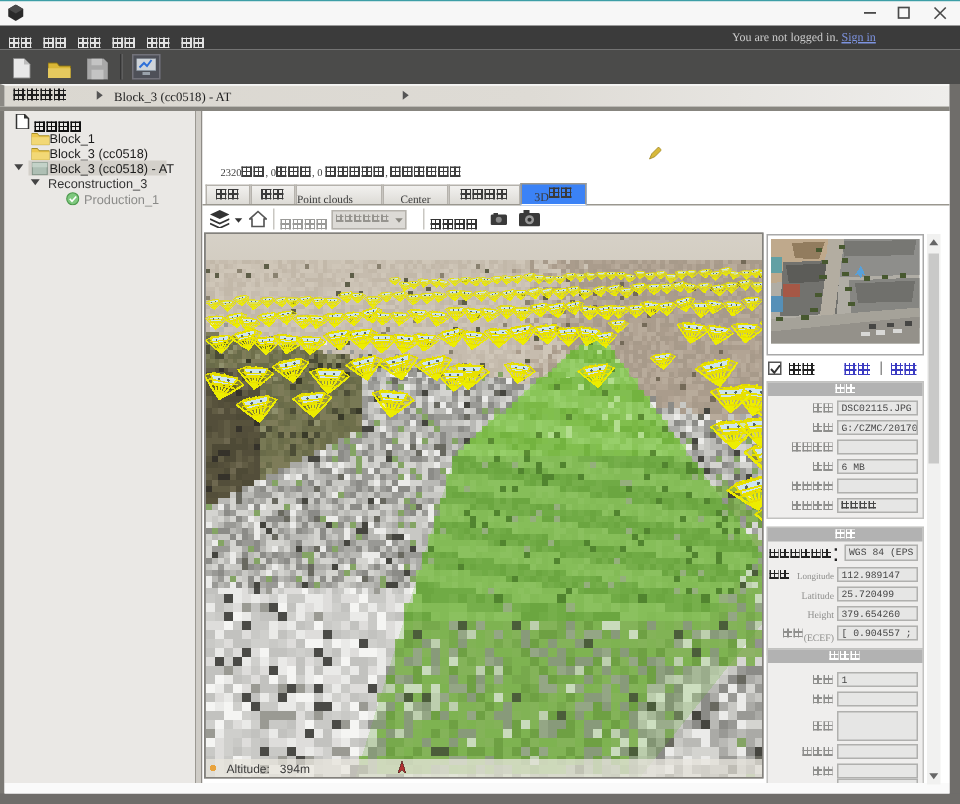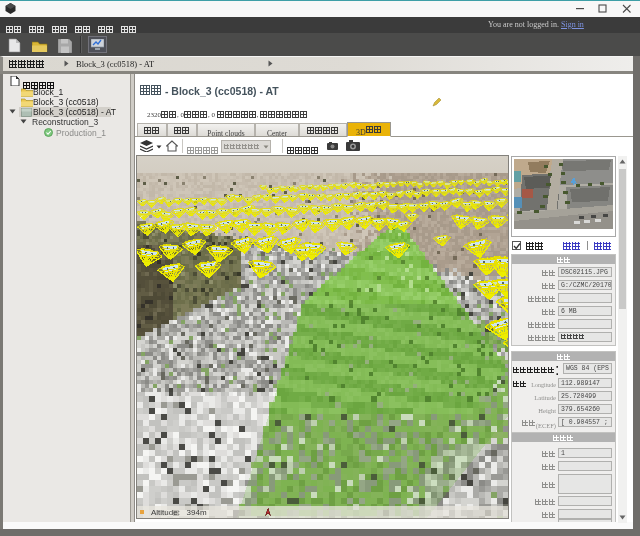--- a/index.html
+++ b/index.html
@@ -110,32 +110,31 @@
 <svg class="abs" style="left:20px;top:119px" width="7" height="5">
       <path d="M0.5 0.5h6L3.5 4.5z" fill="#444"></path>
     </svg>
 <div class="abs" style="left:32px;top:117px;font-size:8.5px;color:#333">Reconstruction_3</div>
 <svg class="abs" style="left:44px;top:128px" width="9" height="9">
       <circle cx="4.5" cy="4.5" r="4" fill="#7ec87e" stroke="#4e9a4e" stroke-width="0.8"></circle>
       <path d="M2.5 4.5l1.5 1.7L6.8 3" stroke="#fff" stroke-width="1.1" fill="none"></path>
     </svg>
 <div class="abs" style="left:56px;top:128px;font-size:8.5px;color:#8a8a88">Production_1</div>
 <div class="abs" style="left:135px;top:74px;width:498px;height:448px;background:#fff"></div>
-<div class="abs" style="left:140px;top:81px;color:#45535d;font-weight:bold"><span style="color:#45535d"><i class="z10"></i><i class="z10"></i></span><span style="font-size:10.5px"> - Block_3 (cc0518) - AT</span></div>
 <svg class="abs" style="left:432px;top:98px" width="9" height="9">
       <path d="M1 8l1.5-3.5L7 0l2 2-4.5 4.5L1 8z" fill="#d8b93a" stroke="#9a8220" stroke-width="0.5"></path>
     </svg>
 <div class="abs mono" style="left:147px;top:111px;font-size:7px;color:#3f3f3f">2320<i class="z7"></i><i class="z7"></i>, 0<i class="z7"></i><i class="z7"></i><i class="z7"></i>, 0 <i class="z7"></i><i class="z7"></i><i class="z7"></i><i class="z7"></i><i class="z7"></i>, <i class="z7"></i><i class="z7"></i><i class="z7"></i><i class="z7"></i><i class="z7"></i><i class="z7"></i></div>
 <div class="abs" style="left:135px;top:136px;width:498px;height:1px;background:#9a978f"></div>
 <div class="abs" style="left:137px;width:30px;background:linear-gradient(180deg,#f2f1ef,#dddbd6);border:1px solid #b5b2ac;border-bottom:0;height:13px;top:123px;text-align:center;color:#3a3a3a;line-height:13px"><i class="z7"></i><i class="z7"></i></div>
 <div class="abs" style="left:167px;width:30px;background:linear-gradient(180deg,#f2f1ef,#dddbd6);border:1px solid #b5b2ac;border-bottom:0;height:13px;top:123px;text-align:center;color:#3a3a3a;line-height:13px"><i class="z7"></i><i class="z7"></i></div>
-<div class="abs" style="left:197px;width:58px;background:linear-gradient(180deg,#f2f1ef,#dddbd6);border:1px solid #b5b2ac;border-bottom:0;height:13px;top:123px;text-align:center;color:#3a3a3a;line-height:13px"><span class="mono" style="font-size:7.5px">Point clouds</span></div>
+<div class="abs" style="left:197px;width:58px;background:linear-gradient(180deg,#f2f1ef,#dddbd6);border:1px solid #b5b2ac;border-bottom:0;height:13px;top:123px;color:#3a3a3a;line-height:13px"><span class="mono" style="font-size:7.5px">Point clouds</span></div>
 <div class="abs" style="left:255px;width:44px;background:linear-gradient(180deg,#f2f1ef,#dddbd6);border:1px solid #b5b2ac;border-bottom:0;height:13px;top:123px;text-align:center;color:#3a3a3a;line-height:13px"><span class="mono" style="font-size:7.5px">Center</span></div>
 <div class="abs" style="left:299px;width:48px;background:linear-gradient(180deg,#f2f1ef,#dddbd6);border:1px solid #b5b2ac;border-bottom:0;height:13px;top:123px;text-align:center;color:#3a3a3a;line-height:13px"><i class="z7"></i><i class="z7"></i><i class="z7"></i><i class="z7"></i></div>
-<div class="abs" style="left:347px;width:44px;background:#eab308;border:1px solid #9a978f;border-bottom:1px solid #fff;height:15px;top:122px;text-align:center;color:#3a3a3a;line-height:13px"><span class="mono" style="font-size:8px">3D</span><i class="z7"></i><i class="z7"></i></div>
+<div class="abs" style="left:347px;width:44px;background:#3b82f6;border:1px solid #9a978f;border-bottom:1px solid #fff;height:15px;top:122px;text-align:center;color:#3a3a3a;line-height:13px"><span class="mono" style="font-size:8px">3D</span><i class="z7"></i><i class="z7"></i></div>
 <svg class="abs" style="left:140px;top:140px" width="13" height="12">
       <path d="M6.5 0L13 3L6.5 6L0 3z" fill="#333"></path>
       <path d="M0 6l6.5 3L13 6" fill="none" stroke="#333" stroke-width="1.2"></path>
       <path d="M0 9l6.5 3L13 9" fill="none" stroke="#333" stroke-width="1.2"></path>
     </svg>
 <svg class="abs" style="left:156px;top:145px" width="6" height="4">
       <path d="M0.5 0.5h5L3 3.5z" fill="#333"></path>
     </svg>
 <svg class="abs" style="left:166px;top:140px" width="12" height="12">
       <path d="M6 1L0.5 6H2v5h8V6h1.5z" fill="none" stroke="#555" stroke-width="1.1"></path>

